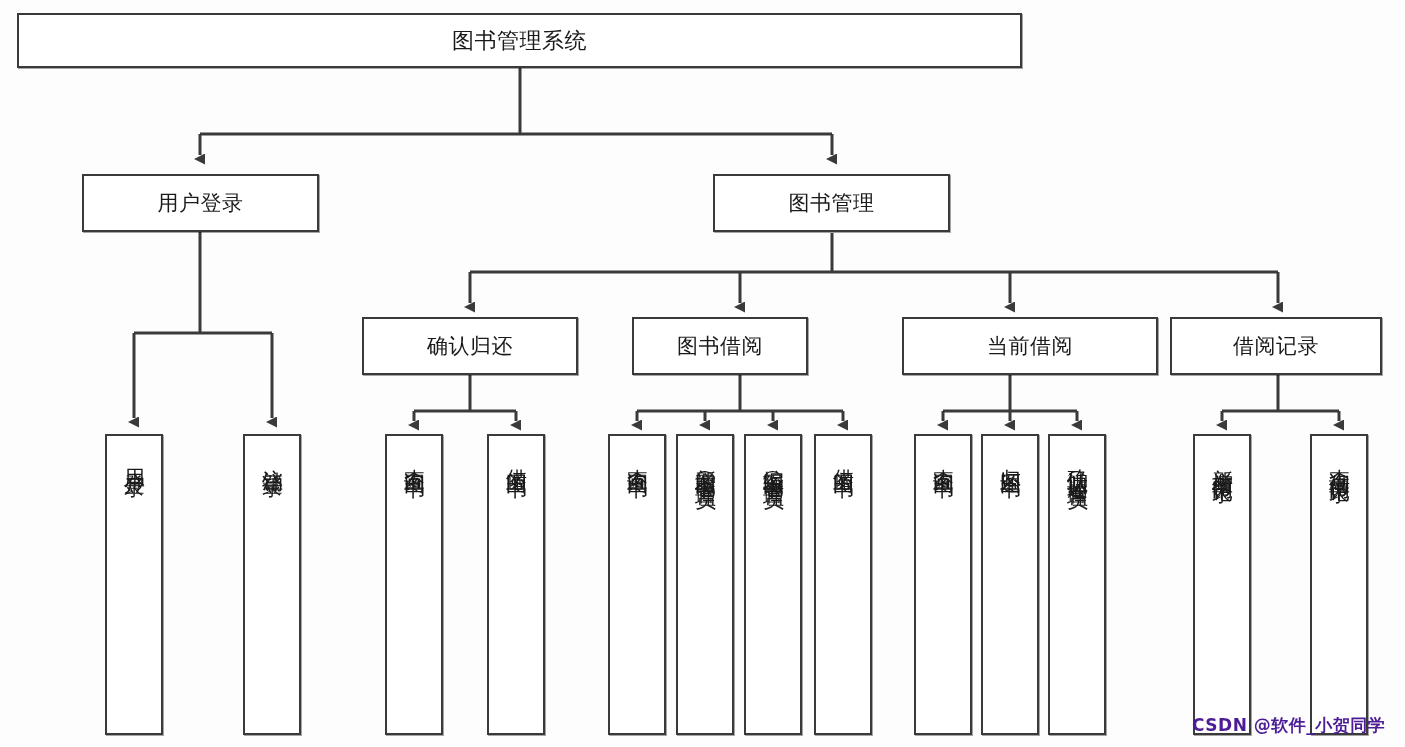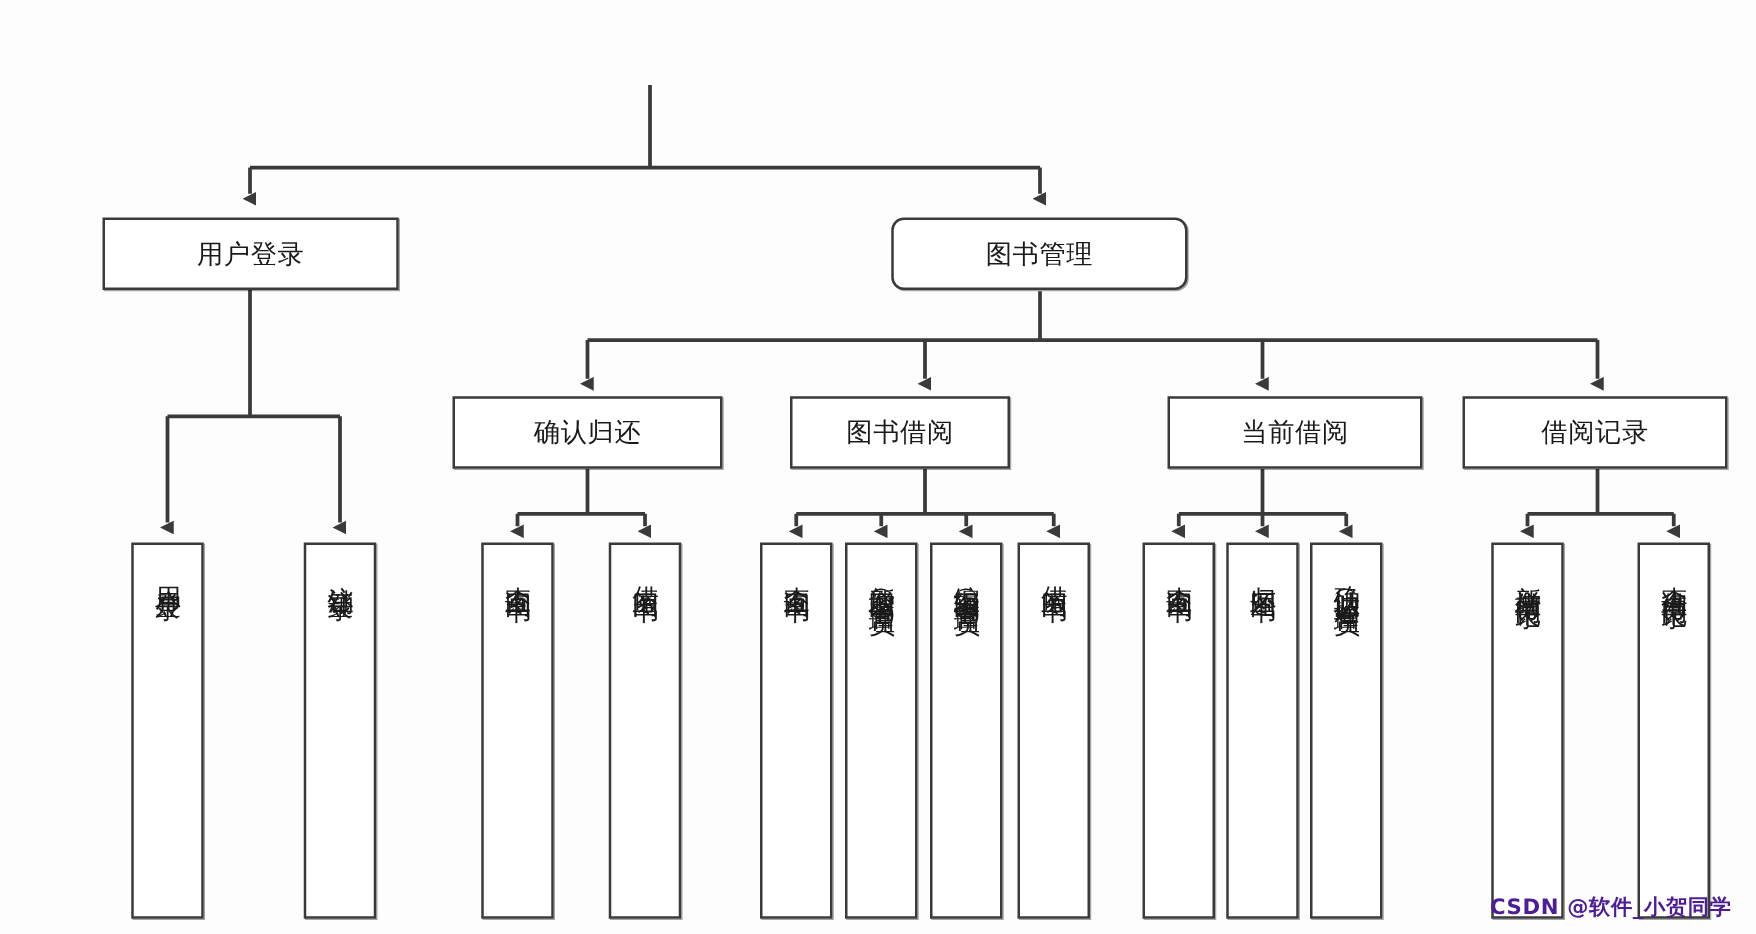--- a/index.html
+++ b/index.html
@@ -119,38 +119,41 @@
       <path d="M1010,411 L1010,421" marker-end="url(#arrow)"></path>
       <path d="M1077,411 L1077,421" marker-end="url(#arrow)"></path>
 
       <path d="M1278,375 L1278,411"></path>
       <path d="M1222,411 L1339,411"></path>
       <path d="M1222,411 L1222,421" marker-end="url(#arrow)"></path>
       <path d="M1339,411 L1339,421" marker-end="url(#arrow)"></path>
     </g>
   </svg>
 
+  <div class="node root horiz" style="left:17px; top:13px; width:1005px; height:55px;">
+    <span class="lbl">图书管理系统</span>
+  </div>
 
   <div class="node horiz" style="left:82px; top:174px; width:237px; height:58px;">
     <span class="lbl">用户登录</span>
   </div>
 
-  <div class="node horiz" style="left:713px; top:174px; width:237px; height:58px;border-radius:10px;">
+  <div class="node horiz" style="left:713px; top:174px; width:237px; height:58px;">
     <span class="lbl">图书管理</span>
   </div>
 
   <div class="node horiz" style="left:362px; top:317px; width:216px; height:58px;">
     <span class="lbl">确认归还</span>
   </div>
 
   <div class="node horiz" style="left:632px; top:317px; width:176px; height:58px;">
     <span class="lbl">图书借阅</span>
   </div>
 
-  <div class="node horiz" style="left:902px; top:317px; width:204px; height:58px;margin-left:32px;">
+  <div class="node horiz" style="left:902px; top:317px; width:256px; height:58px;">
     <span class="lbl">当前借阅</span>
   </div>
 
   <div class="node horiz" style="left:1170px; top:317px; width:212px; height:58px;">
     <span class="lbl">借阅记录</span>
   </div>
 
   <div class="node vert" style="left:105px; top:434px; width:58px; height:301px;">
     <span class="lbl">用户登录</span>
   </div>

